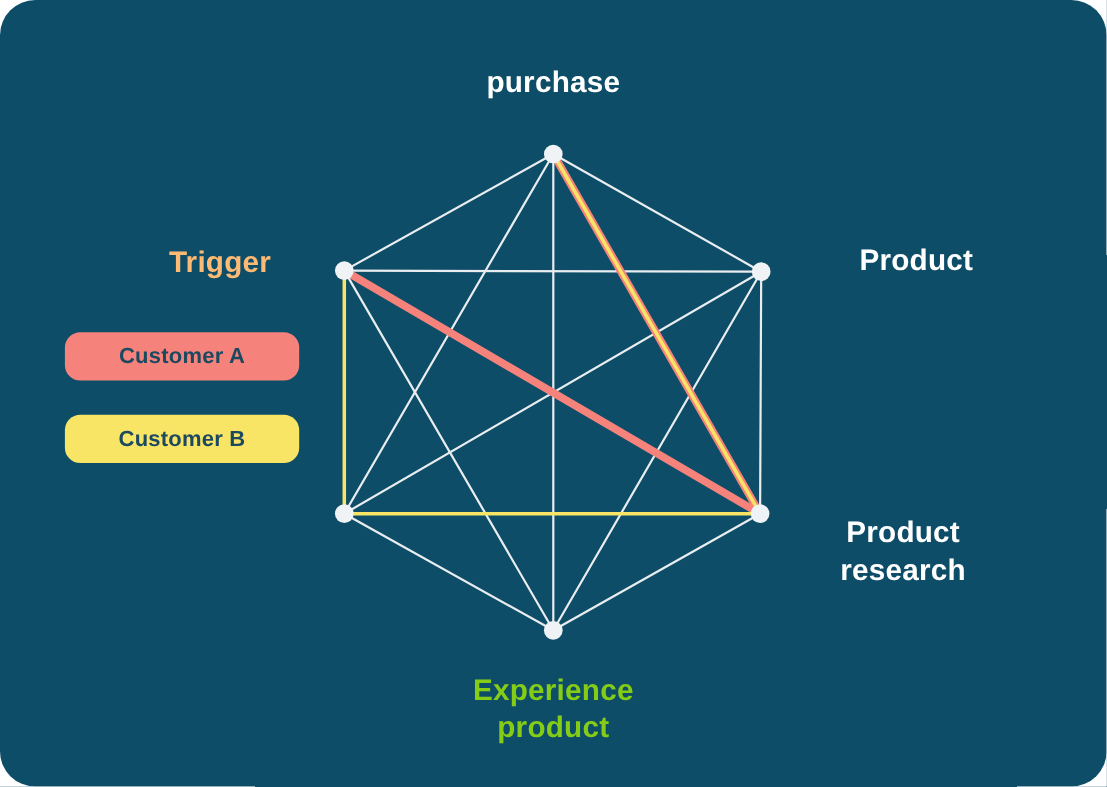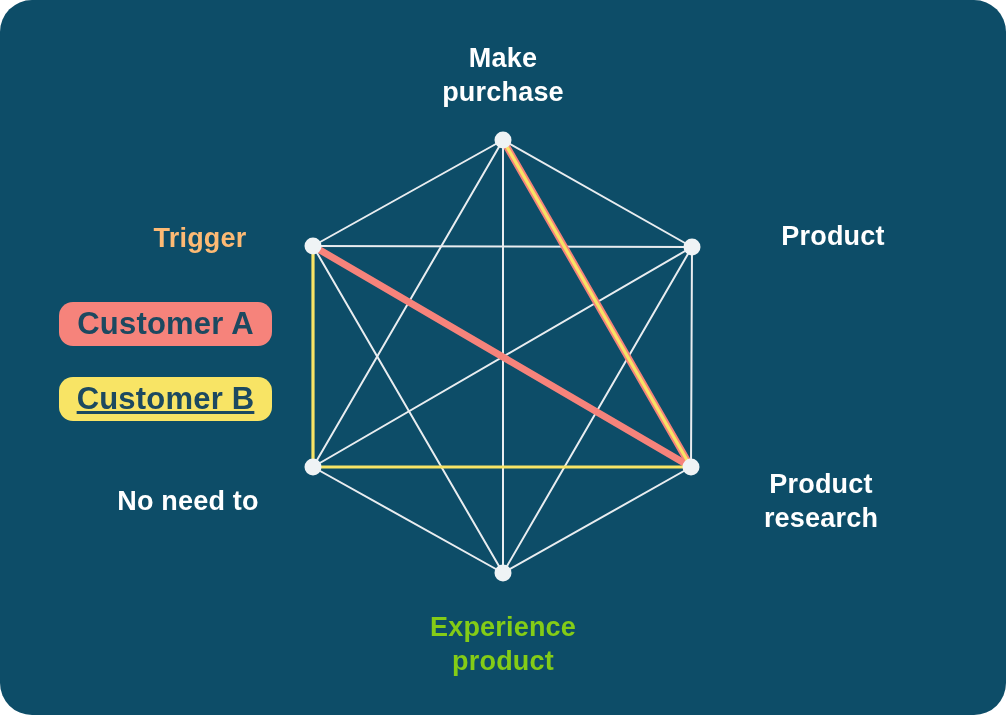--- a/index.html
+++ b/index.html
@@ -11,24 +11,24 @@
   .card svg{position:absolute;left:0;top:0;}
   .node-label{
     position:absolute;transform:translate(-50%,-50%);
     font-weight:bold;font-size:27px;line-height:34px;
     text-align:center;white-space:nowrap;letter-spacing:.2px;
   }
   .legend{position:absolute;left:0;top:0;width:100%;height:100%;pointer-events:none;}
   .badge{
     position:absolute;left:59px;width:213px;height:44px;
     border-radius:14px;display:flex;align-items:center;justify-content:center;
-    font-weight:bold;font-size:31px;letter-spacing:.2px;
+    font-weight:bold;font-size:20px;letter-spacing:.2px;
   }
   #badge-a{top:302px;}
-  #badge-b{top:377px;text-decoration:underline;}
+  #badge-b{top:377px;}
 </style>
 </head>
 <body>
 
 <div class="card" id="card" style="background: rgb(13, 77, 104);">
   <svg id="graph-svg" width="1006" height="715" viewBox="0 0 1006 715">
       <line x1="503" y1="140" x2="692" y2="247" stroke="#E9EDF0" stroke-width="2" stroke-linecap="round"></line>
       <line x1="503" y1="140" x2="691" y2="467" stroke="#E9EDF0" stroke-width="2" stroke-linecap="round"></line>
       <line x1="503" y1="140" x2="503" y2="573" stroke="#E9EDF0" stroke-width="2" stroke-linecap="round"></line>
       <line x1="503" y1="140" x2="313" y2="467" stroke="#E9EDF0" stroke-width="2" stroke-linecap="round"></line>
@@ -51,36 +51,34 @@
       <circle cx="503" cy="140" r="8.5" fill="#EFF3F5"></circle>
       <circle cx="692" cy="247" r="8.5" fill="#EFF3F5"></circle>
       <circle cx="691" cy="467" r="8.5" fill="#EFF3F5"></circle>
       <circle cx="503" cy="573" r="8.5" fill="#EFF3F5"></circle>
       <circle cx="313" cy="467" r="8.5" fill="#EFF3F5"></circle>
       <circle cx="313" cy="246" r="8.5" fill="#EFF3F5"></circle>
     </svg>
 
   <div id="labels">
       <div class="node-label" style="left: 503px; top: 75px; color: rgb(255, 255, 255);">
-        <div>Make</div>
         <div>purchase</div>
       </div>
       <div class="node-label" style="left: 833px; top: 236px; color: rgb(255, 255, 255);">
         <div>Product</div>
       </div>
       <div class="node-label" style="left: 821px; top: 501px; color: rgb(255, 255, 255);">
         <div>Product</div>
         <div>research</div>
       </div>
       <div class="node-label" style="left: 503px; top: 644px; color: #84cc16;">
         <div>Experience</div>
         <div>product</div>
       </div>
       <div class="node-label" style="left: 188px; top: 501px; color: rgb(255, 255, 255);">
-        <div>No need to</div>
       </div>
       <div class="node-label" style="left: 200px; top: 238px; color: #fdba74;">
         <div>Trigger</div>
       </div>
     </div>
 
   <div class="legend">
     <div class="badge" id="badge-a" style="background: rgb(246, 131, 123); color: rgb(28, 73, 96);">
       <span>Customer A</span>
     </div>

